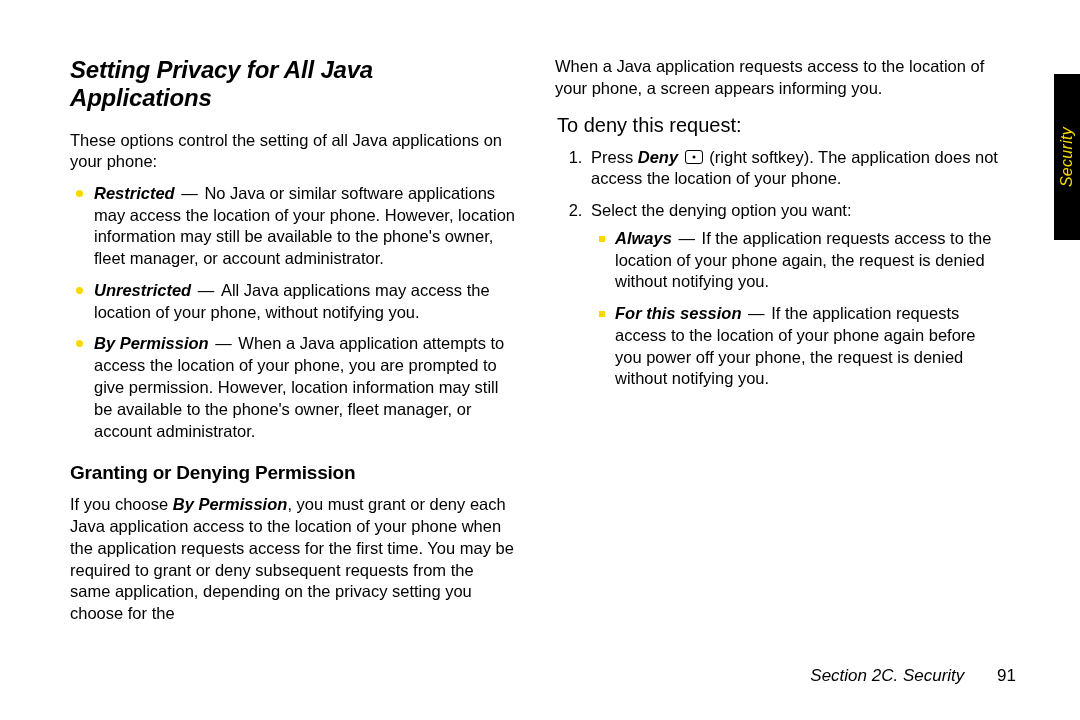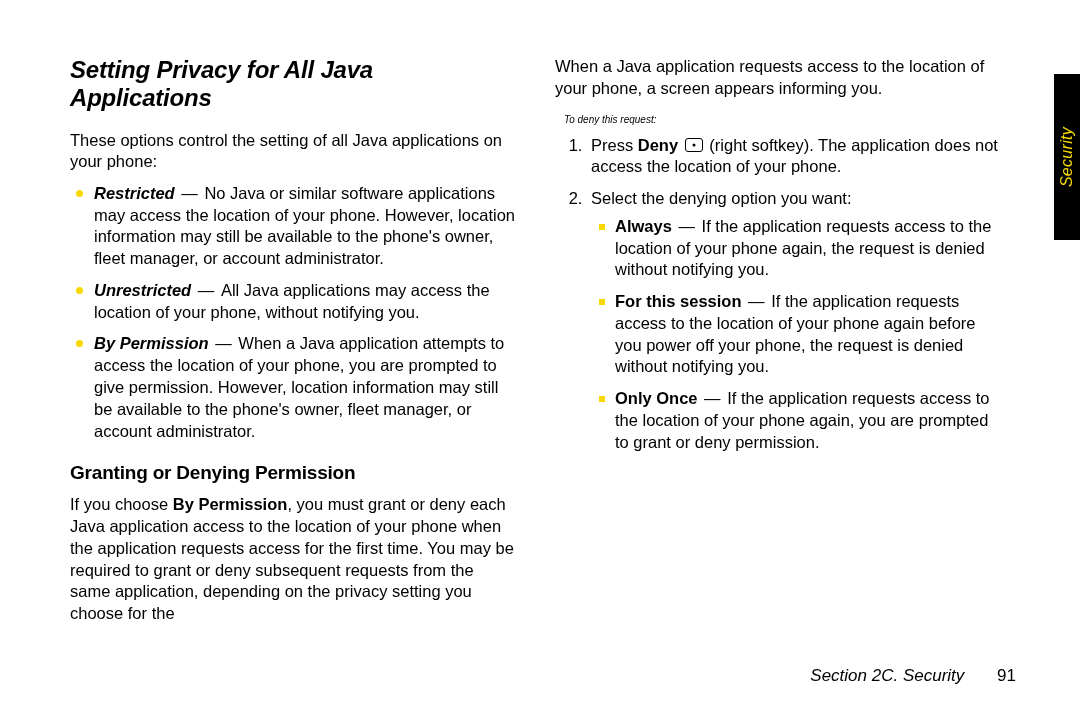--- a/index.html
+++ b/index.html
@@ -8,22 +8,22 @@
   .col{flex:1;min-width:0}
   h1.sec-title{font-size:24px;font-style:italic;font-weight:bold;margin:0 0 18px 0;letter-spacing:-0.2px}
   .intro{font-size:16.5px;line-height:1.3;margin:0 0 10px 0}
   .opt-list{list-style:none;padding:0;margin:0 0 14px 0}
   .opt-list>li{position:relative;padding-left:24px;font-size:16.5px;line-height:1.32;margin:0 0 10px 0}
   .opt-list>li::before{content:"";position:absolute;left:6px;top:7px;width:7px;height:7px;background:#f7d900;border-radius:50%}
   .opt-term{font-style:italic;font-weight:bold}
   .em-dash{padding:0 2px}
   h2.sub{font-size:19px;font-weight:bold;margin:20px 0 10px 0;letter-spacing:-0.2px}
   .para{font-size:16.5px;line-height:1.32;margin:0 0 12px 0}
-  .bi{font-weight:bold}
-  .instr-head{font-style:italic;font-size:10px;margin:14px 0 10px 9px}
+  .bi{font-style:italic;font-weight:bold}
+  .instr-head{font-size:20px;margin:14px 0 10px 2px}
   ol.steps{padding-left:32px;margin:0;font-size:16.5px;line-height:1.32}
   ol.steps>li{margin:0 0 10px 0;padding-left:4px}
   ul.sub-opts{list-style:none;padding:0;margin:6px 0 0 4px}
   ul.sub-opts>li{position:relative;padding-left:20px;font-size:16.5px;line-height:1.32;margin:0 0 10px 0}
   ul.sub-opts>li::before{content:"";position:absolute;left:4px;top:8px;width:6px;height:6px;background:#f7d900}
   .softkey-icon{display:inline-block;width:16px;height:12px;border:1.5px solid #000;border-radius:3px;position:relative;vertical-align:-1px;margin:0 2px}
   .softkey-icon::after{content:"";position:absolute;left:50%;top:50%;width:3px;height:3px;background:#000;border-radius:50%;transform:translate(-50%,-50%)}
   .tab{position:absolute;right:0;top:74px;width:26px;height:166px;background:#000}
   .tab span{position:absolute;left:50%;top:50%;transform:translate(-50%,-50%) rotate(-90deg);color:#f7d900;font-style:italic;font-size:16px;font-weight:normal;white-space:nowrap;letter-spacing:0.3px}
   .footer{position:absolute;bottom:34px;right:64px;font-style:italic;font-size:17px}
@@ -73,23 +73,20 @@
         </li>
         <li>
           <span>Select the denying option you want:</span>
           <ul class="sub-opts">
             <li>
               <span class="bi">Always</span><span class="em-dash"> — </span><span>If the application requests access to the location of your phone again, the request is denied without notifying you.</span>
             </li>
             <li>
               <span class="bi">For this session</span><span class="em-dash"> — </span><span>If the application requests access to the location of your phone again before you power off your phone, the request is denied without notifying you.</span>
             </li>
-            <li>
-              <span class="bi">Only Once</span><span class="em-dash"> — </span><span>If the application requests access to the location of your phone again, you are prompted to grant or deny permission.</span>
-            </li>
           </ul>
         </li>
       </ol>
     </div>
 
   </div>
 
   <div class="footer">
     <span>Section 2C. Security</span>
     <span class="pn">91</span>

